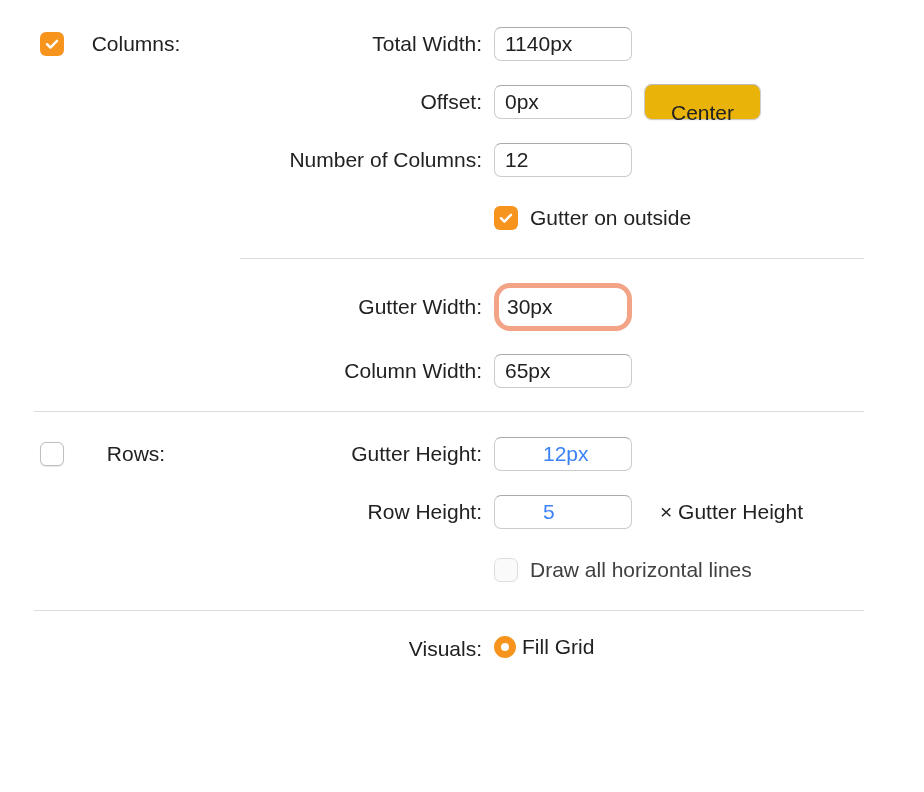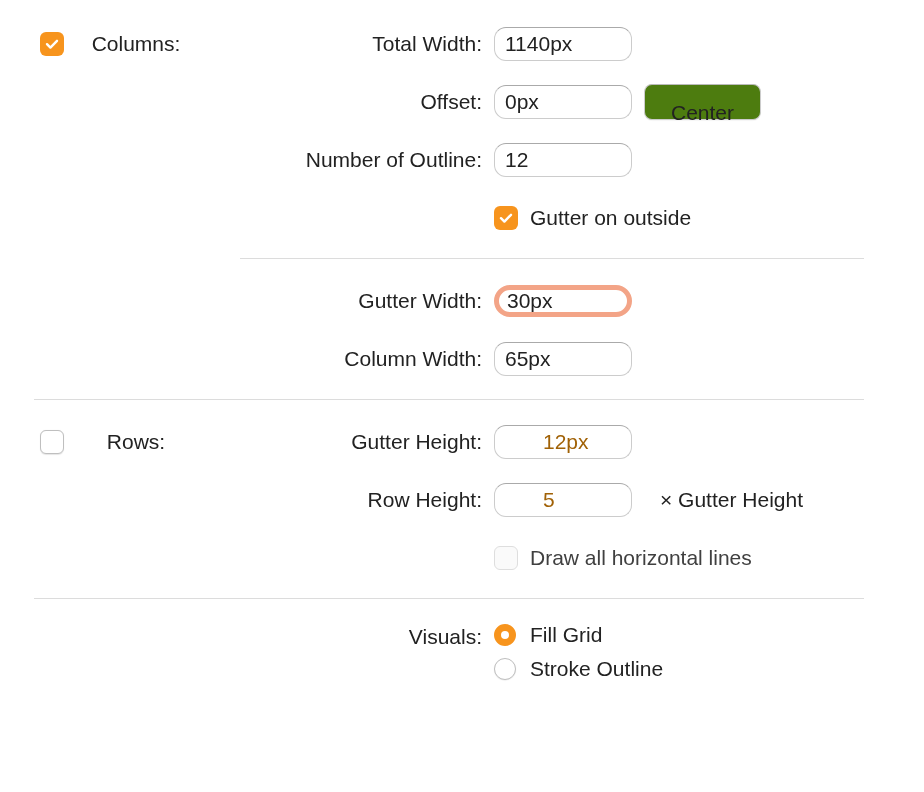--- a/index.html
+++ b/index.html
@@ -46,42 +46,42 @@
   }
   input[type="text"] {
     width: 138px;
     height: 34px;
     padding: 3px 10px;
     font-size: 21px;
     font-family: inherit;
     color: #222;
     border: 1px solid #ccc;
     border-top-color: #aaa;
-    border-radius: 12px;
+    border-radius: 7px;
     background: #fff;
     outline: none;
   }
   input[type="text"]:disabled {
-    color: #a16207;
+    color: #3b82f6;
     background: #fff;
     padding-left: 48px;
   }
   input.highlight {
     border: 5px solid #f3a487;
     border-radius: 16px;
     padding: 1px 8px;
-    height: 32px;
+    height: 48px;
   }
   .btn {
     height: 36px;
     padding: 16px 26px;
     border: 1px solid #ccc;
     border-top-color: #bbb;
     border-radius: 8px;
-    background: #4d7c0f;
+    background: #eab308;
     font-size: 21px;
     font-family: inherit;
     color: #222;
     cursor: pointer;
     box-shadow: 0 1px 1px rgba(0,0,0,0.04);
   }
   .checkbox {
     width: 24px;
     height: 24px;
     border-radius: 6px;
@@ -142,21 +142,21 @@
     box-shadow: 0 0.5px 1px rgba(0,0,0,0.1);
   }
   .radio-group {
     display: flex;
     flex-direction: column;
     gap: 10px;
   }
   .radio-row {
     display: flex;
     align-items: center;
-    gap: 14px;
+    gap: 6px;
   }
   .suffix-text {
     font-size: 21px;
     white-space: nowrap;
     margin-left: 16px;
   }
 </style>
 </head>
 <body>
 
@@ -183,21 +183,21 @@
     <div class="field-label">Offset:</div>
     <div class="field-input-col">
       <input type="text" value="0px" style="">
       <button class="btn">Center</button>
     </div>
   </div>
 
   <div class="row">
     <div class="section-check"></div>
     <div class="section-label"></div>
-    <div class="field-label">Number of Outline:</div>
+    <div class="field-label">Number of Columns:</div>
     <div class="field-input-col">
       <input type="text" value="12" style="">
     </div>
   </div>
 
   <div class="row">
     <div class="section-check"></div>
     <div class="section-label"></div>
     <div class="field-label"></div>
     <div class="field-input-col">
@@ -268,21 +268,17 @@
   <div class="row" style="align-items:flex-start;">
     <div class="section-check"></div>
     <div class="section-label"></div>
     <div class="field-label" style="padding-top:2px;">Visuals:</div>
     <div class="field-input-col">
       <div class="radio-group">
         <div class="radio-row">
           <div class="radio selected"></div>
           <span>Fill Grid</span>
         </div>
-        <div class="radio-row">
-          <div class="radio unselected"></div>
-          <span>Stroke Outline</span>
-        </div>
       </div>
     </div>
   </div>
 
 </div>
 
 </body></html>

